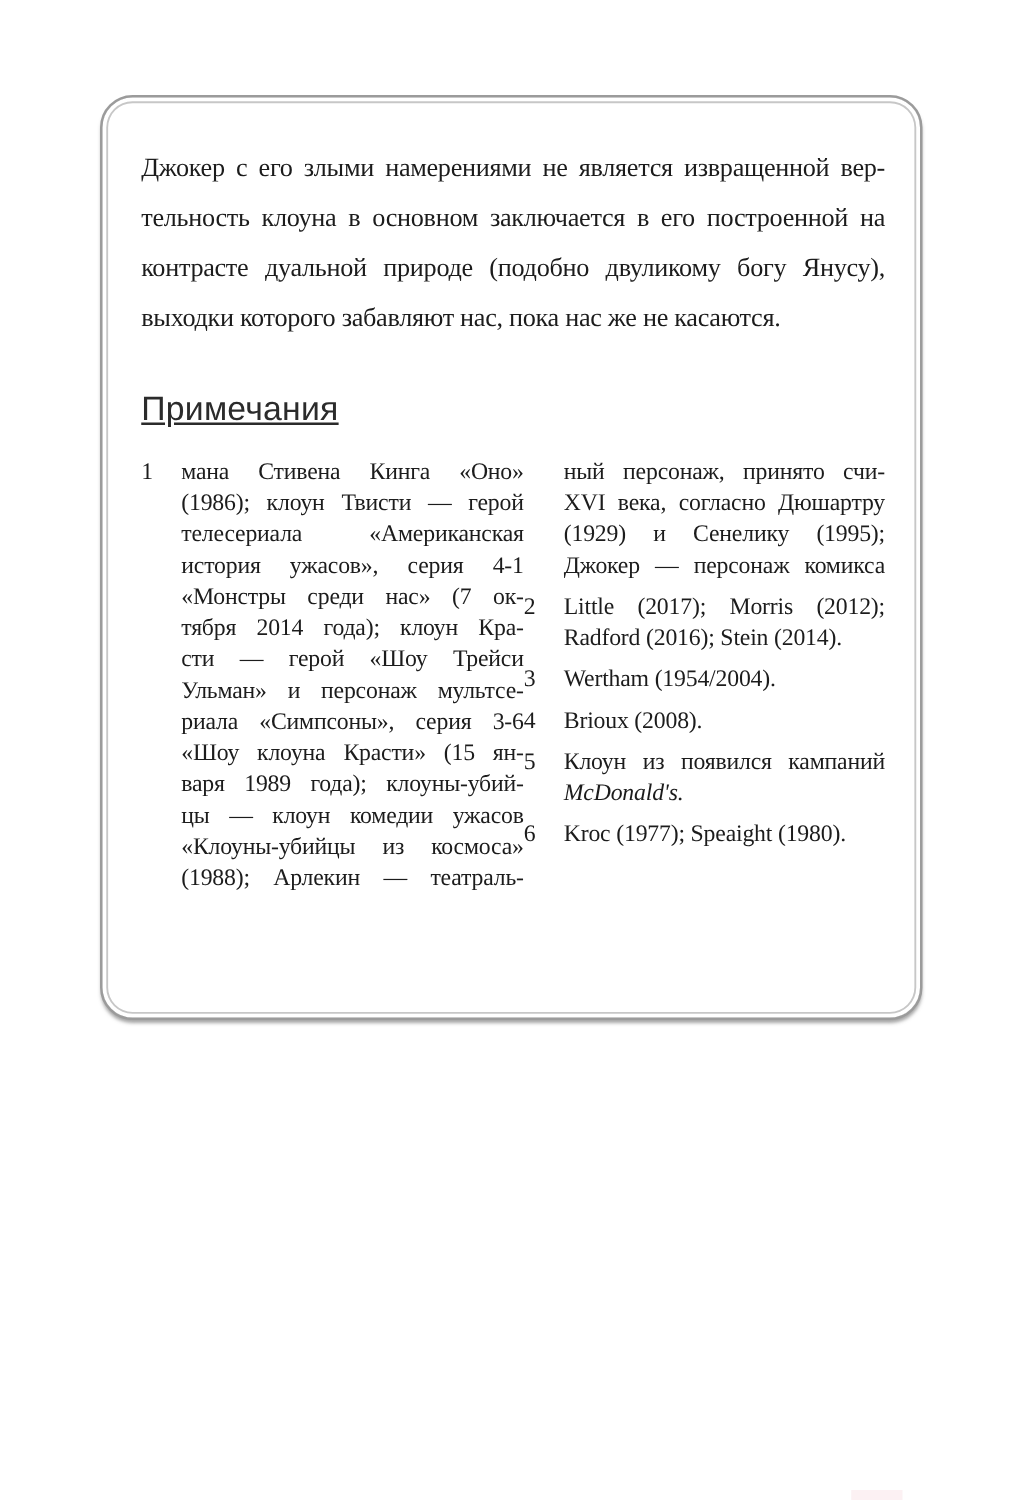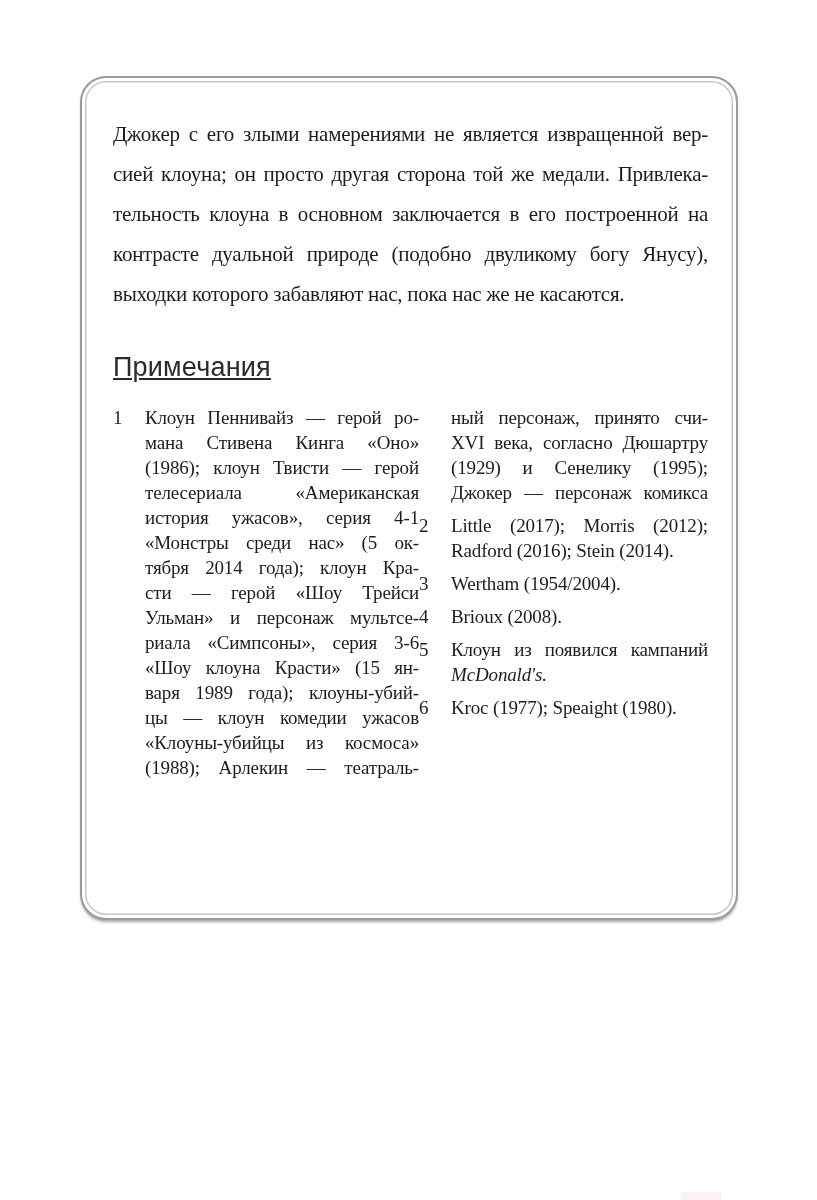--- a/index.html
+++ b/index.html
@@ -12,21 +12,21 @@
     font-family: "Liberation Serif", "DejaVu Serif", serif;
   }
   .stage { position: relative; width: 817px; height: 1200px; }
 
   
   .card {
     position: absolute;
     left: 80px;
     top: 76px;
     width: 658px;
-    height: 844px;
+    height: 740px;
     box-sizing: border-box;
     background: #ffffff;
     border: 2px solid #9b9b9b;
     border-radius: 26px;
     box-shadow:
       inset 0 0 0 3px #ffffff,
       inset 0 0 0 4.5px #c7c7c7,
       0 3px 3px -1px rgba(90, 90, 90, 0.55);
     padding: 36px 28px 0 31px;
   }
@@ -90,39 +90,37 @@
   }
 </style>
 </head>
 <body>
 
 <div class="stage">
   <div class="card">
 
     <div class="para" id="paragraph">
         <div class="tline">Джокер с его злыми намерениями не является извращенной вер-</div>
-        <div class="tline">сией клоуна; он просто другая сторона той же медали. Привлека-</div>
         <div class="tline">тельность клоуна в основном заключается в его построенной на</div>
         <div class="tline">контрасте дуальной природе (подобно двуликому богу Янусу),</div>
         <div class="tline final">выходки которого забавляют нас, пока нас же не касаются.</div>
       </div>
 
     <h2 class="notes-heading">Примечания</h2>
 
     <div class="columns">
       <div class="col col-left" id="col-left">
           <div class="note">
             <div class="note-num">1</div>
             <div class="note-text">
-              <div class="tline">Клоун Пеннивайз — герой ро-</div>
               <div class="tline">мана Стивена Кинга «Оно»</div>
               <div class="tline">(1986); клоун Твисти — герой</div>
               <div class="tline">телесериала «Американская</div>
               <div class="tline">история ужасов», серия 4-1</div>
-              <div class="tline">«Монстры среди нас» (5 ок-</div>
+              <div class="tline">«Монстры среди нас» (7 ок-</div>
               <div class="tline">тября 2014 года); клоун Кра-</div>
               <div class="tline">сти — герой «Шоу Трейси</div>
               <div class="tline">Ульман» и персонаж мультсе-</div>
               <div class="tline">риала «Симпсоны», серия 3-6</div>
               <div class="tline">«Шоу клоуна Красти» (15 ян-</div>
               <div class="tline">варя 1989 года); клоуны-убий-</div>
               <div class="tline">цы — клоун комедии ужасов</div>
               <div class="tline">«Клоуны-убийцы из космоса»</div>
               <div class="tline">(1988); Арлекин — театраль-</div>
             </div>

